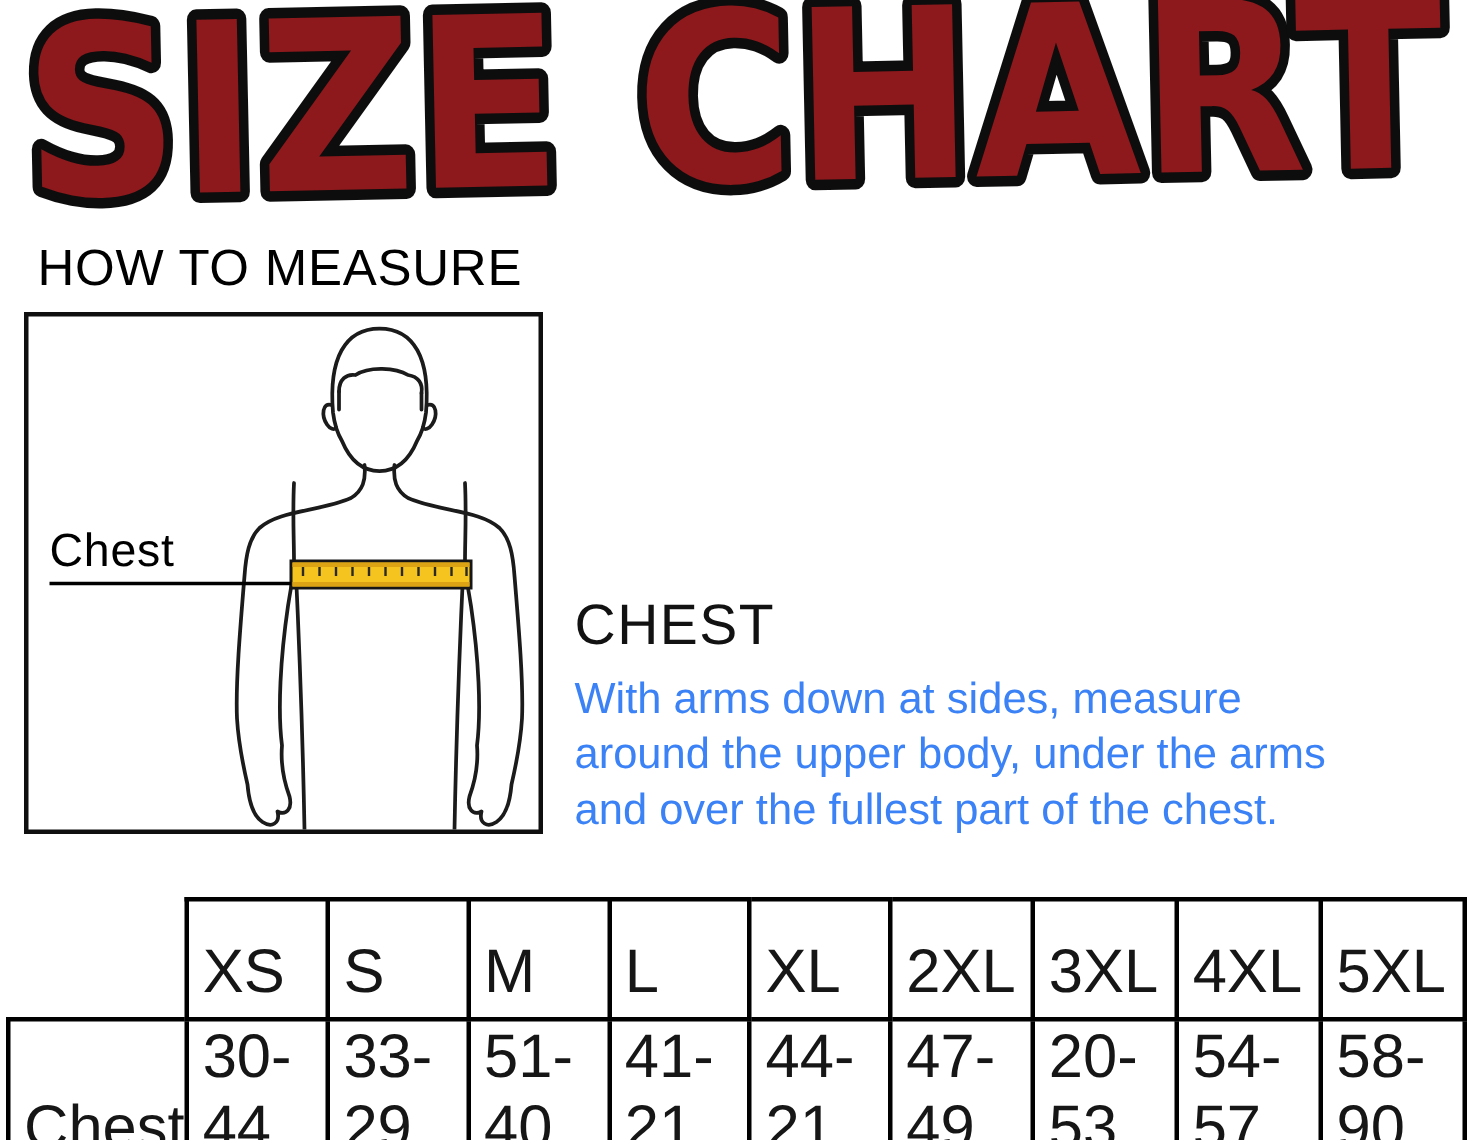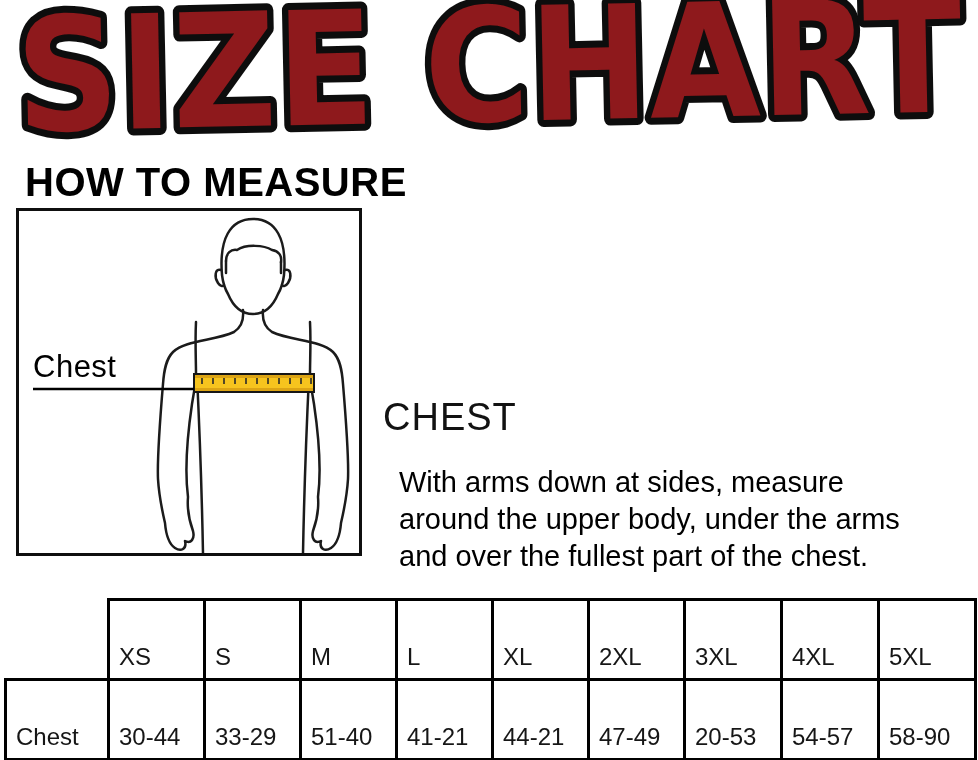--- a/index.html
+++ b/index.html
@@ -22,22 +22,22 @@
     stroke-width: 14px;
     stroke-linejoin: round;
     paint-order: stroke fill;
   }
 
   
   .howto-heading {
     position: absolute;
     left: 25px; top: 160px;
     margin: 0;
-    font-size: 40px;
-    font-weight: 700;
+    font-size: 34px;
+    font-weight: 400;
     letter-spacing: 0.5px;
     color: #000000;
   }
 
   
   .figure-box {
     position: absolute;
     left: 16px; top: 208px;
     width: 346px; height: 348px;
     border: 3px solid #0f0f0f;
@@ -58,41 +58,41 @@
     left: 383px; top: 396px;
     margin: 0;
     font-size: 38px;
     font-weight: 400;
     letter-spacing: 1px;
     color: #121212;
   }
   .chest-description {
     position: absolute;
     left: 383px; top: 448px;
-    margin: 16px;
+    margin: 0;
     width: 580px;
     font-size: 29px;
     line-height: 37px;
-    color: #000000;
+    color: #3b82f6;
     white-space: pre-line;
   }
 
   
   .size-table {
     position: absolute;
     left: 4px; top: 598px;
     border-collapse: collapse;
     table-layout: fixed;
   }
   .size-table td {
     border: 3px solid #000000;
     height: 80px;
     vertical-align: bottom;
     padding: 0 0 7px 9px;
-    font-size: 24px;
+    font-size: 41px;
     color: #161616;
     overflow: hidden;
   }
   .size-table td.corner { border: none; }
 </style>
 </head>
 <body>
 
 <div class="page">
 

